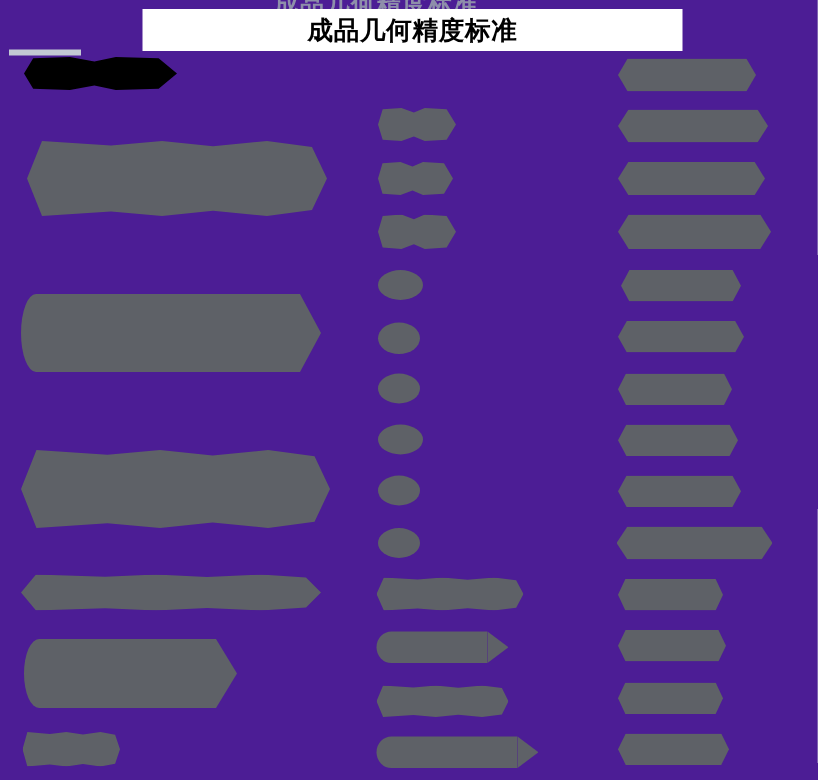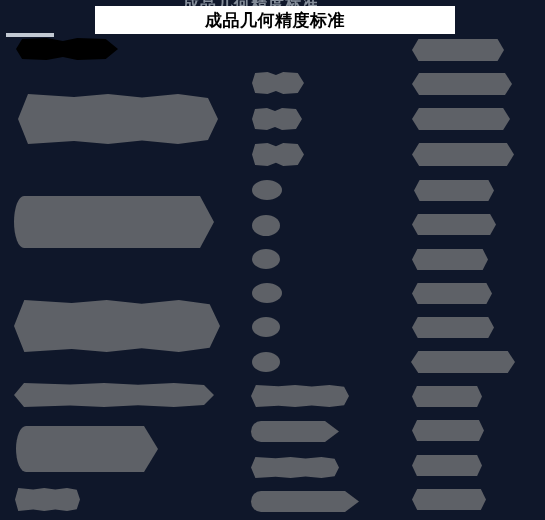--- a/index.html
+++ b/index.html
@@ -11,21 +11,21 @@
     height: 520px;
     background: #d3d9e1;
     font-family: "Liberation Sans", sans-serif;
     overflow: hidden;
     position: relative;
   }
   #page-root {
     position: relative;
     width: 545px;
     height: 520px;
-    background: #0f172a;
+    background: #4c1d95;
     overflow: hidden;
   }
 
   
   .title-remnant {
     position: absolute;
     left: 183px;
     top: 0px;
     width: 176px;
     height: 7px;

